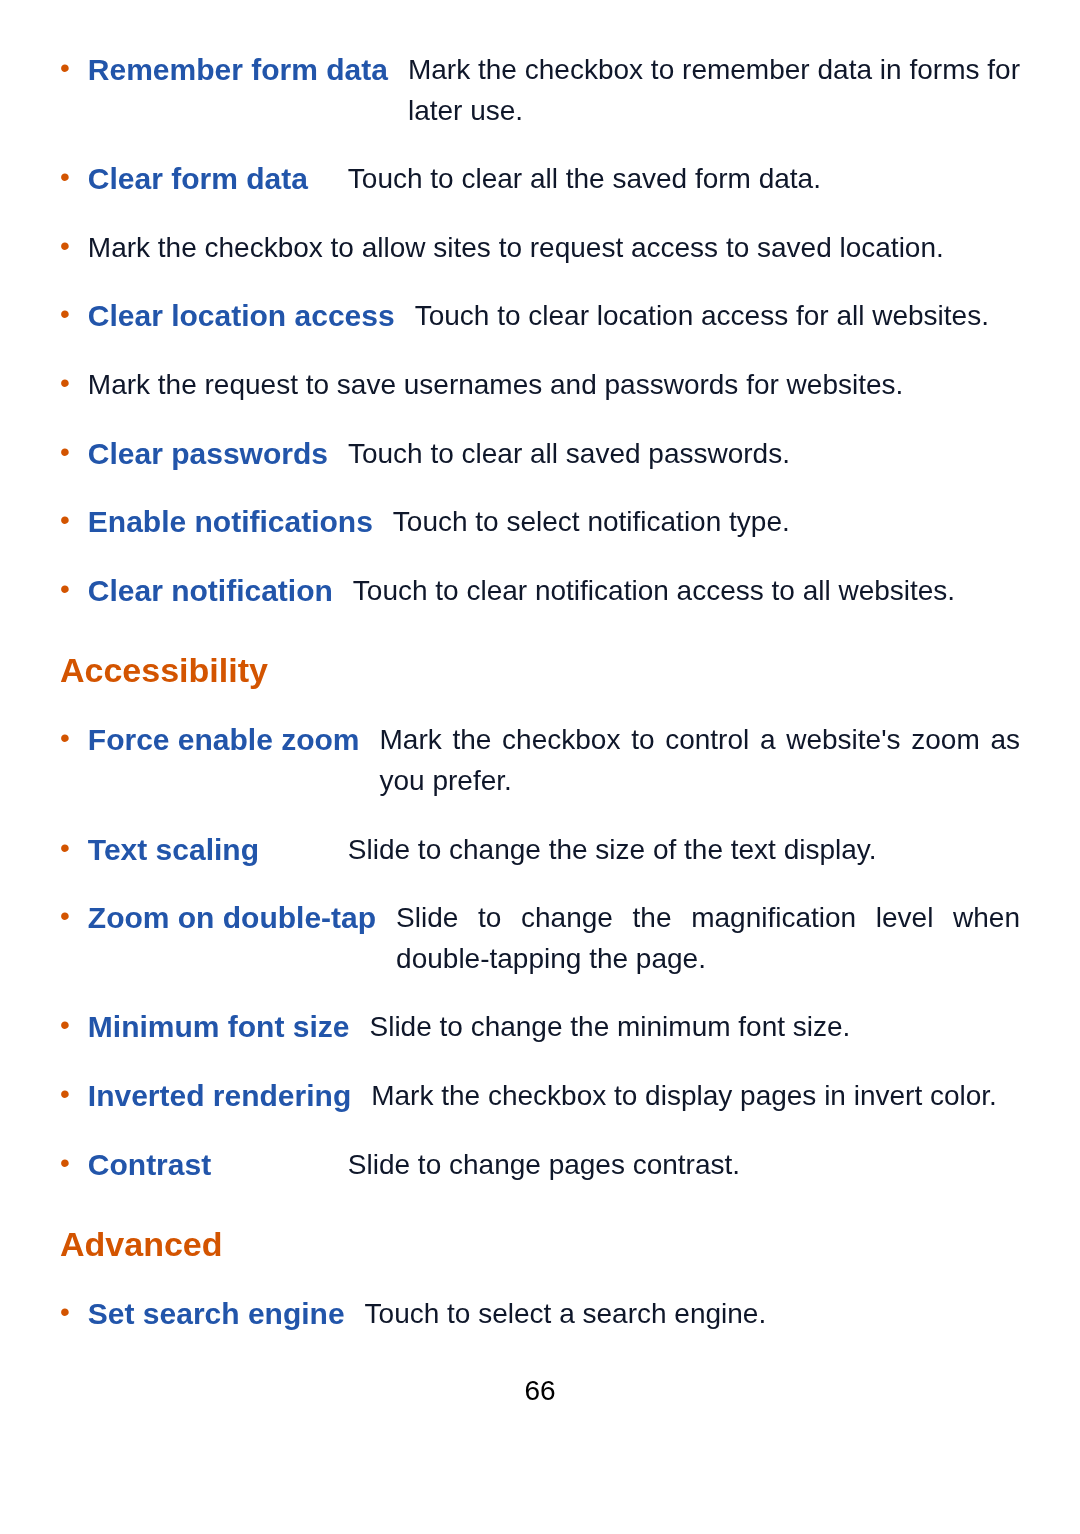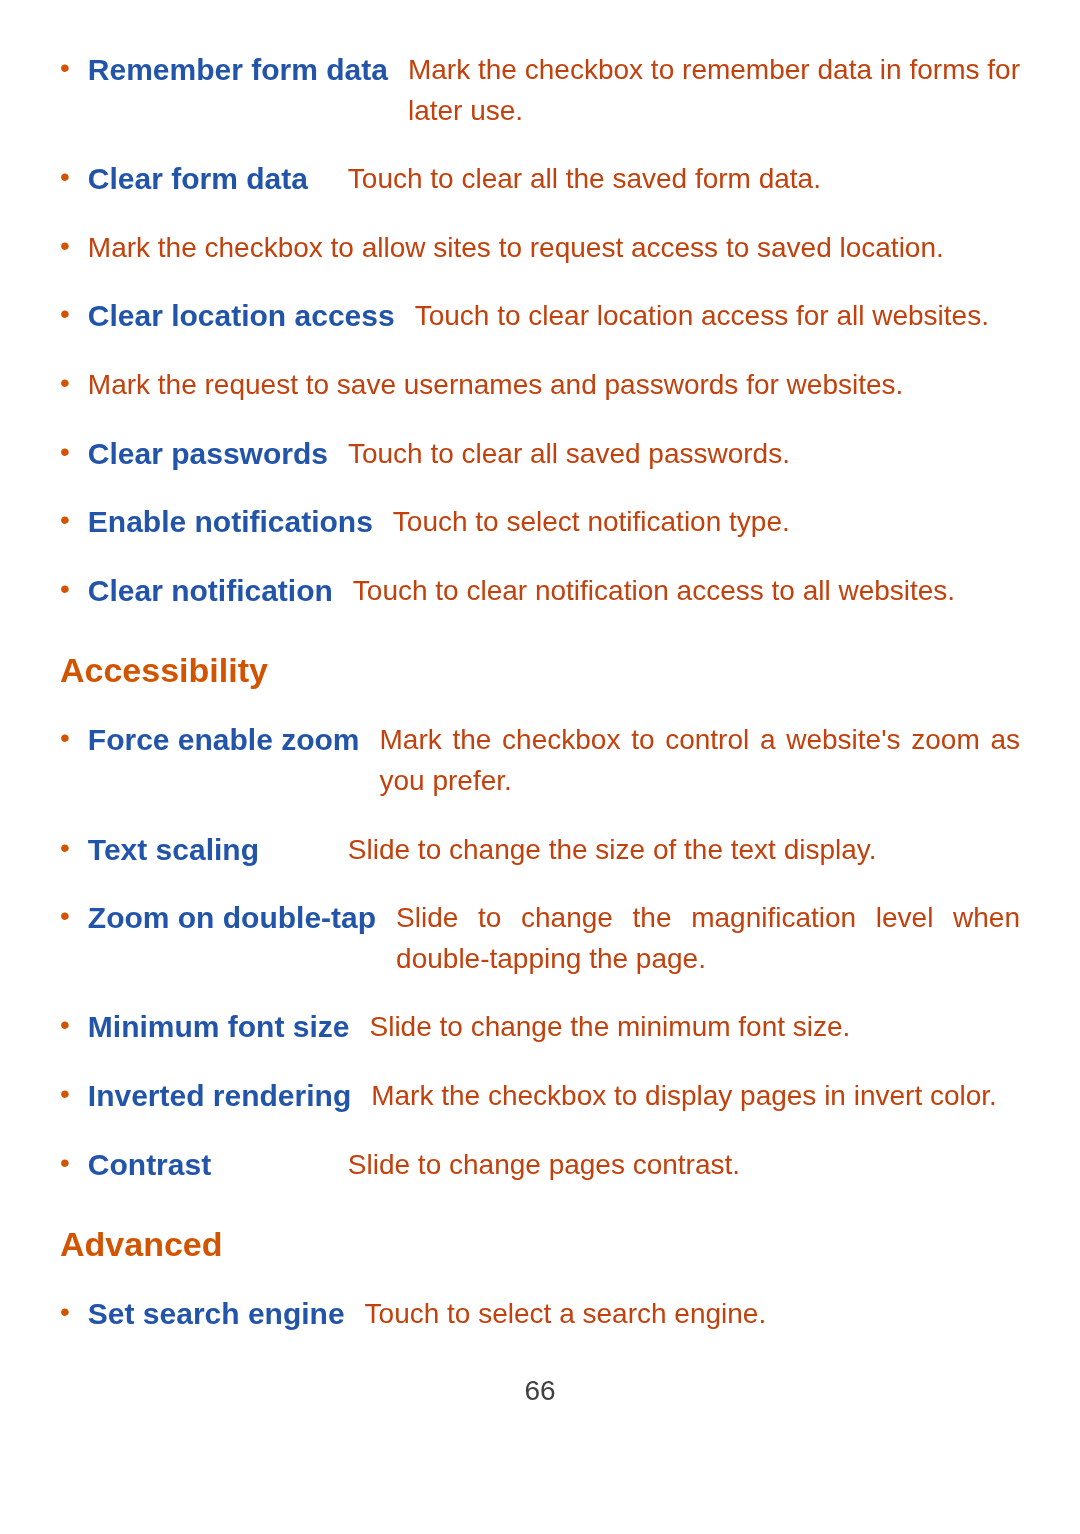--- a/index.html
+++ b/index.html
@@ -39,38 +39,38 @@
       color: #2255aa;
       font-weight: bold;
       font-size: 30px;
       min-width: 260px;
       flex-shrink: 0;
       line-height: 1.35;
       padding-right: 20px;
     }
 
     .item-desc {
-      color: #c2410c;
+      color: #0f172a;
       font-size: 28px;
       line-height: 1.45;
       text-align: justify;
       flex: 1;
     }
 
     .section-header {
       color: #d35400;
       font-weight: bold;
       font-size: 34px;
       margin-top: 10px;
       margin-bottom: 30px;
     }
 
     .page-footer {
       text-align: center;
-      color: #404040;
+      color: #000000;
       font-size: 28px;
       margin-top: 28px;
     }
   </style>
 </head>
 <body>
 
 <ul class="settings-list">
 
 <li>

